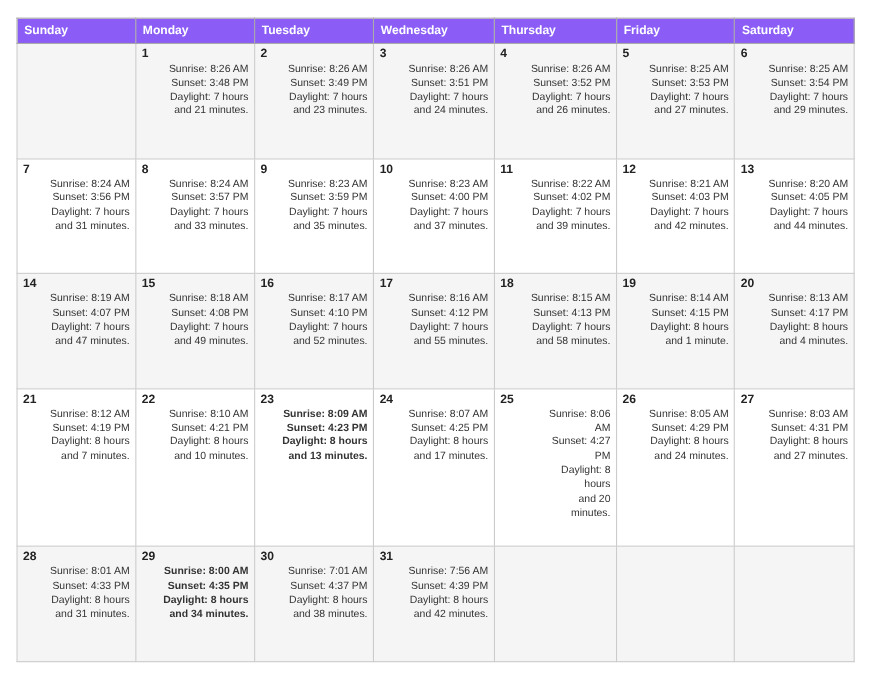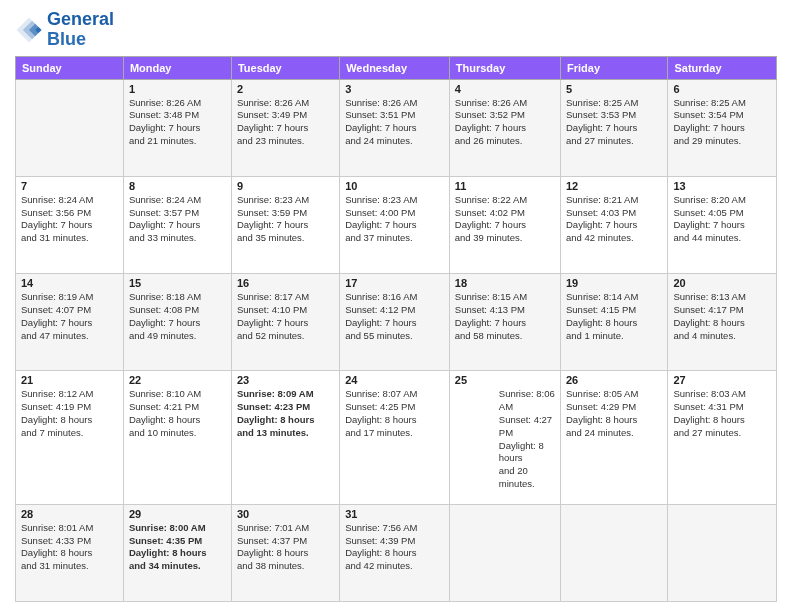--- a/index.html
+++ b/index.html
@@ -86,42 +86,31 @@
       font-weight: bold;
       font-size: 11px;
       display: block;
       margin-bottom: 2px;
       color: #222;
     }
     .day-info {
       color: #333;
       font-size: 9.5px;
       line-height: 1.35;
+      text-align: right;
     }
     .empty-cell {
       background: #f5f5f5;
     }
   </style>
 </head>
 <body>
 
 <div class="page">
   <div class="header">
-    <div class="logo">
-      <svg class="logo-icon" viewBox="0 0 36 36">
-        <polygon points="18,2 34,18 18,34 2,18" fill="#2a6db5" opacity="0.15"></polygon>
-        <polygon points="22,6 34,18 22,30 10,18" fill="#2a6db5" opacity="0.3"></polygon>
-        <polygon points="26,10 34,18 26,26 18,18" fill="#2a6db5" opacity="0.6"></polygon>
-        <polygon points="30,14 34,18 30,22 26,18" fill="#2a6db5"></polygon>
-      </svg>
-      <div class="logo-text">
-        <div><span>General</span></div>
-        <div><span style="color:#2a6db5;">Blue</span></div>
-      </div>
-    </div>
   </div>
 
   <table class="calendar">
     <thead>
       <tr>
       <th>Sunday</th>
           <th>Monday</th>
           <th>Tuesday</th>
           <th>Wednesday</th>
           <th>Thursday</th>

